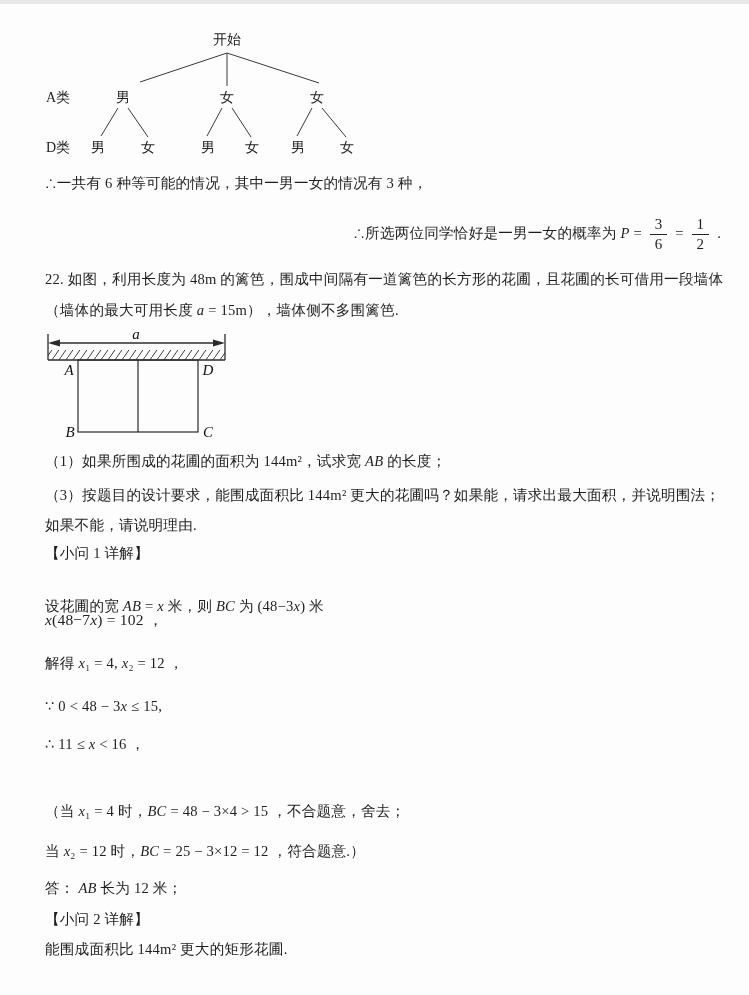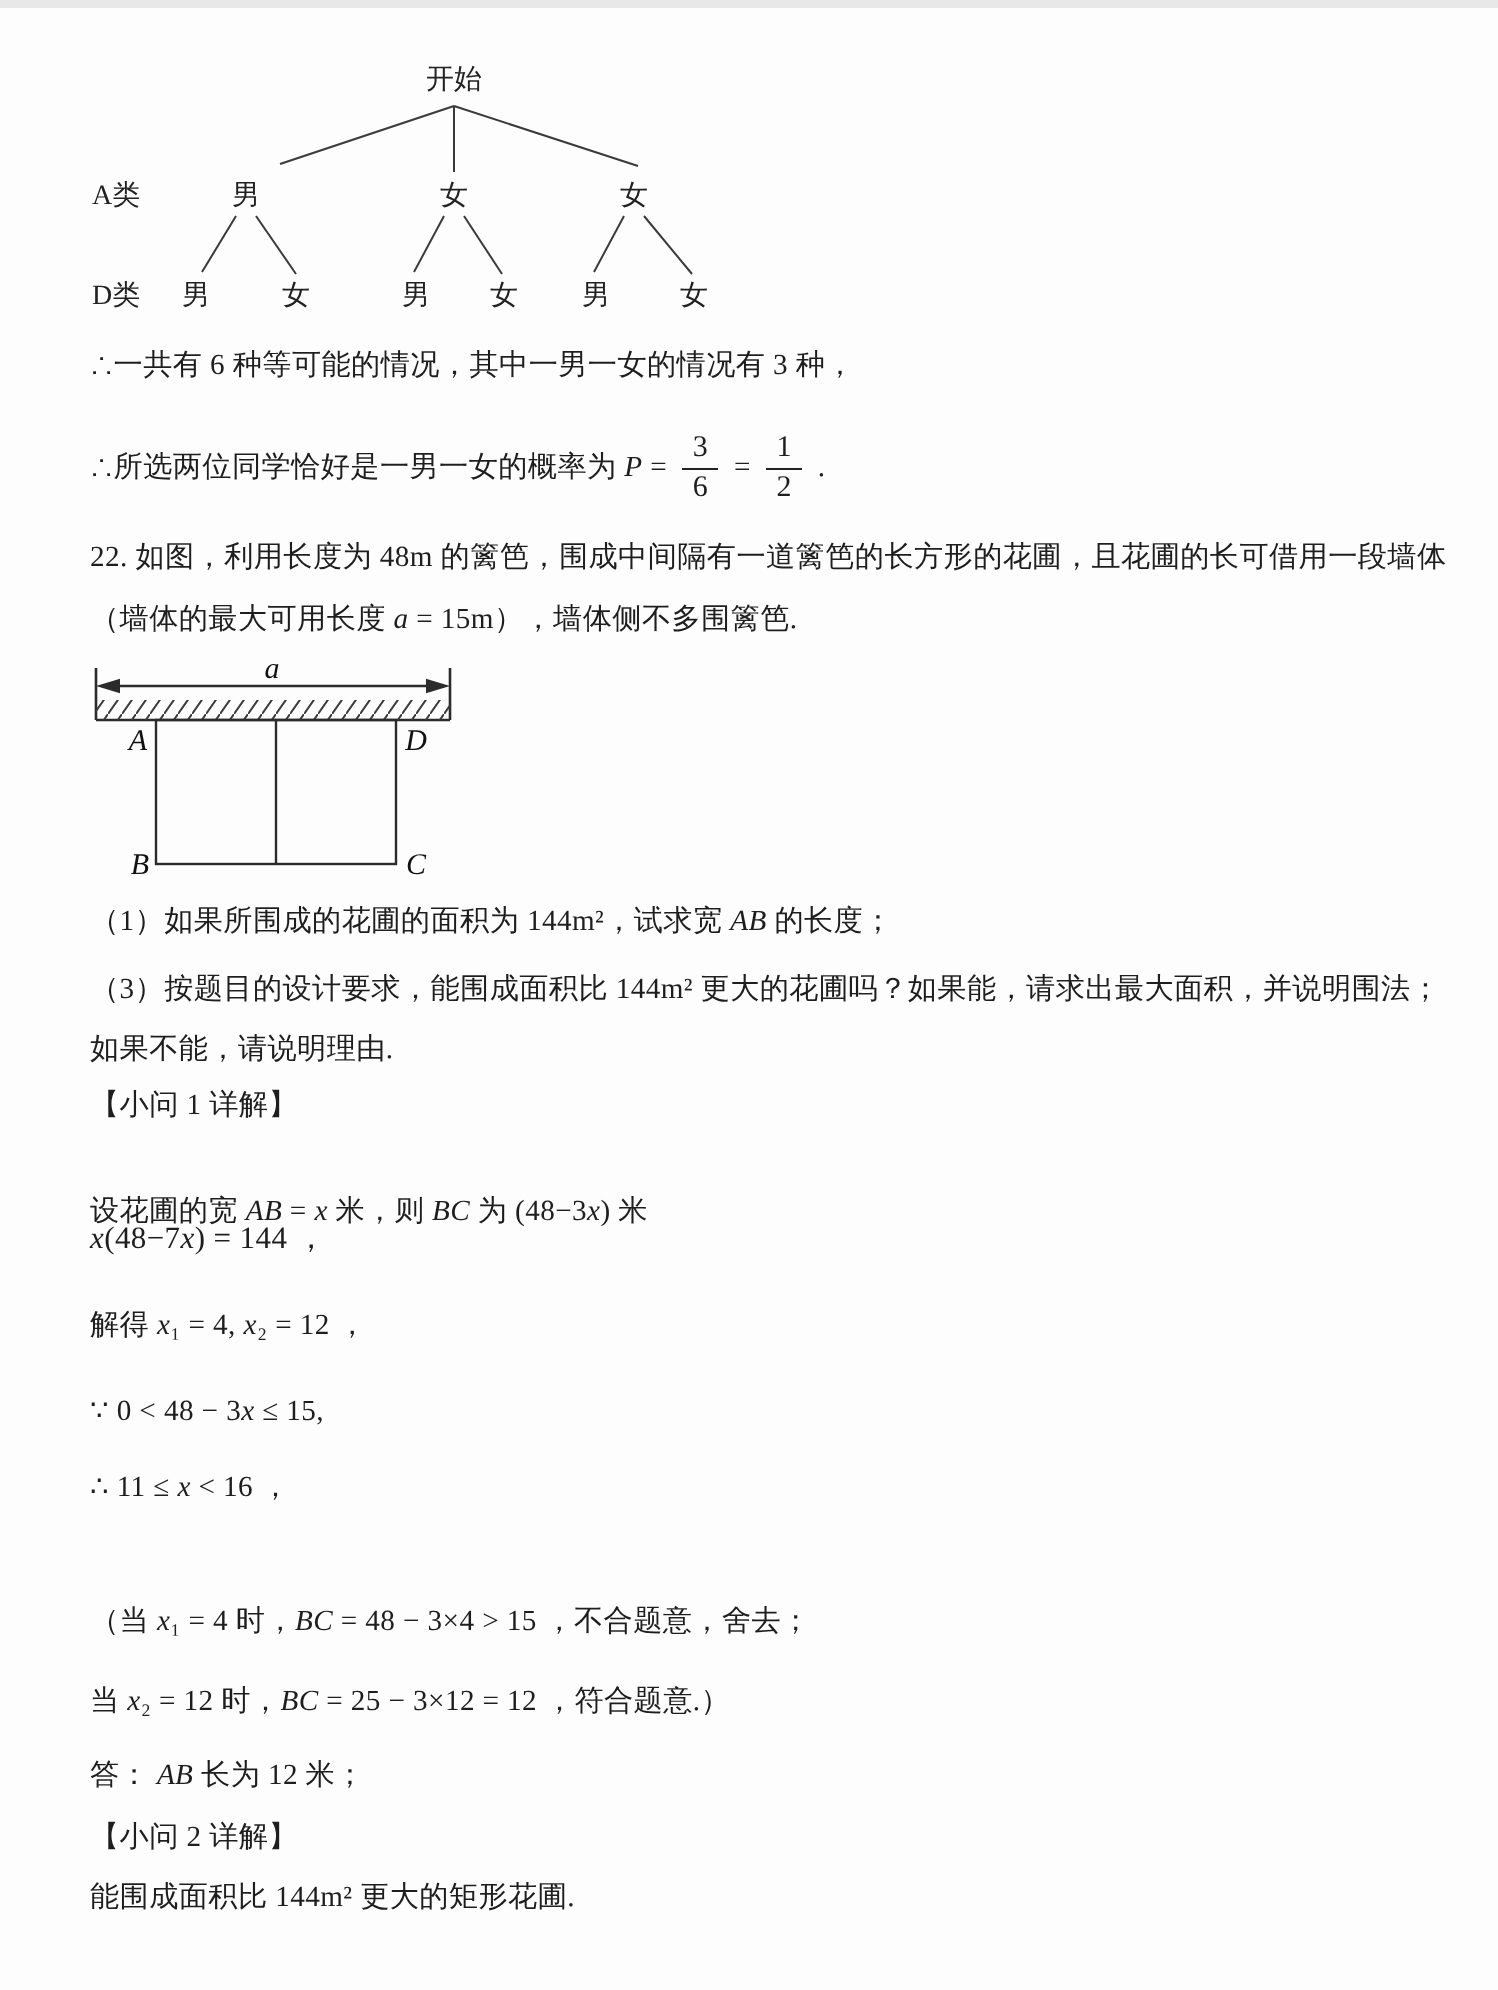--- a/index.html
+++ b/index.html
@@ -21,21 +21,21 @@
     white-space:nowrap;
   }
   .it{font-style:italic;}
   .eq{font-size:15.5px;}
   .frac{
     display:inline-flex;flex-direction:column;align-items:center;
     vertical-align:middle;margin:0 4px;line-height:1.15;font-size:15px;
   }
   .frac .fn{padding:0 5px 1px;border-bottom:1.2px solid #222;}
   .frac .fd{padding:1px 5px 0;}
-  .formula-line{display:block;}
+  .formula-line{display:block;text-align:right;}
   svg{position:absolute;}
   .ct{font-size:14px;text-anchor:middle;fill:#222;}
   .lbl{font-size:14px;text-anchor:start;fill:#222;}
   .fv{font-style:italic;font-size:15px;text-anchor:middle;fill:#111;}
 </style>
 </head>
 <body>
 
 <div class="page">
 
@@ -109,21 +109,21 @@
     <text class="fv" x="30" y="110">B</text>
     <text class="fv" x="168" y="110">C</text>
   </svg>
 
   <div class="line" style="top:449px"><span>（1）如果所围成的花圃的面积为 144m²，试求宽 </span><span class="it">AB</span><span> 的长度；</span></div>
   <div class="line" style="top:483px"><span>（3）按题目的设计要求，能围成面积比 144m² 更大的花圃吗？如果能，请求出最大面积，并说明围法；</span></div>
   <div class="line" style="top:513px"><span>如果不能，请说明理由.</span></div>
 
   <div class="line" style="top:541px"><span>【小问 1 详解】</span></div>
   <div class="line" style="top:594px"><span>设花圃的宽 </span><span class="it">AB</span><span> = </span><span class="it">x</span><span> 米，则 </span><span class="it">BC</span><span> 为 (48−3</span><span class="it">x</span><span>) 米</span></div>
-  <div class="line eq" style="top:607px"><span class="it">x</span><span>(48−7</span><span class="it">x</span><span>) = 144 ，</span></div>
+  <div class="line eq" style="top:607px"><span class="it">x</span><span>(48−7</span><span class="it">x</span><span>) = 102 ，</span></div>
   <div class="line" style="top:651px"><span>解得 </span><span class="it">x</span><span>₁</span><span> = 4, </span><span class="it">x</span><span>₂</span><span> = 12 ，</span></div>
   <div class="line" style="top:694px"><span>∵ 0 &lt; 48 − 3</span><span class="it">x</span><span> ≤ 15,</span></div>
   <div class="line" style="top:732px"><span>∴ 11 ≤ </span><span class="it">x</span><span> &lt; 16 ，</span></div>
   <div class="line" style="top:799px"><span>（当 </span><span class="it">x</span><span>₁</span><span> = 4 时，</span><span class="it">BC</span><span> = 48 − 3×4 &gt; 15 ，不合题意，舍去；</span></div>
   <div class="line" style="top:839px"><span>当 </span><span class="it">x</span><span>₂</span><span> = 12 时，</span><span class="it">BC</span><span> = 25 − 3×12 = 12 ，符合题意.）</span></div>
   <div class="line" style="top:876px"><span>答： </span><span class="it">AB</span><span> 长为 12 米；</span></div>
 
   <div class="line" style="top:907px"><span>【小问 2 详解】</span></div>
   <div class="line" style="top:937px"><span>能围成面积比 144m² 更大的矩形花圃.</span></div>
 

